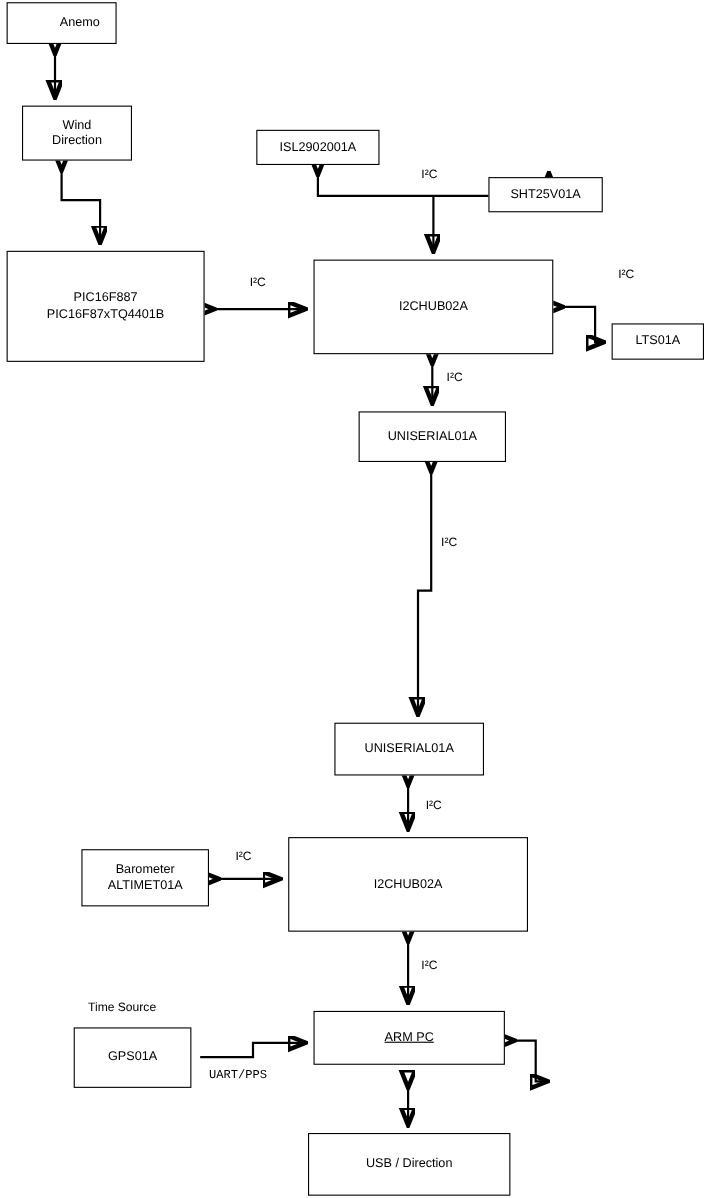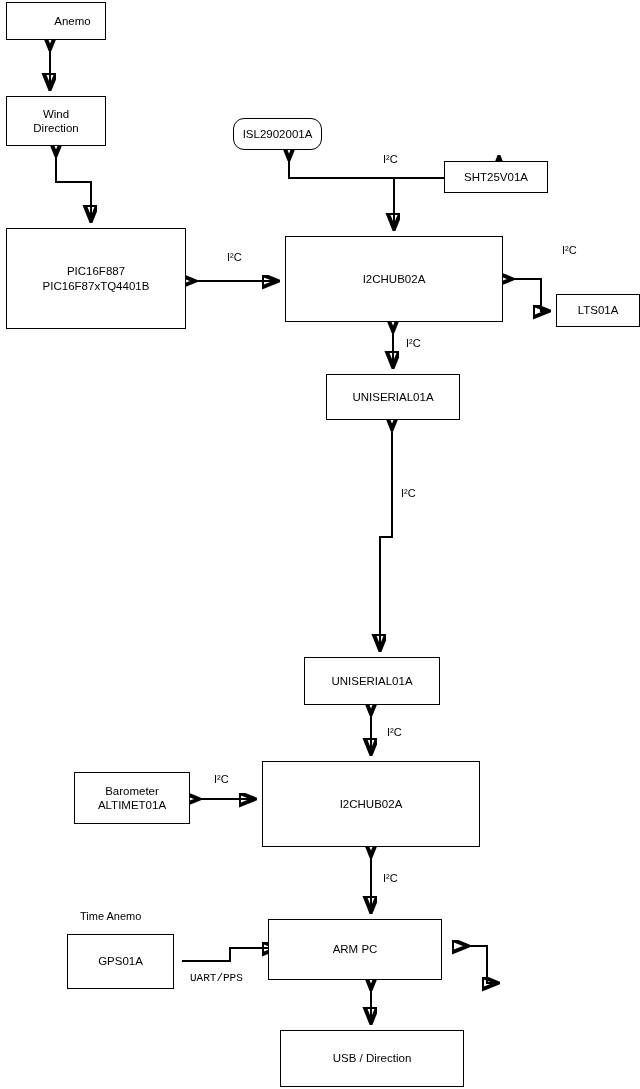--- a/index.html
+++ b/index.html
@@ -86,41 +86,41 @@
     <line x1="371" y1="855" x2="371" y2="911" marker-start="url(#arrow)" marker-end="url(#arrow)"></line>
 
     <path d="M182,961 L230,961 L230,948 L277,948" marker-end="url(#arrow)"></path>
 
     <path d="M467,946 L487,946 L487,983 L497,983" marker-start="url(#arrow)" marker-end="url(#arrow)"></path>
 
     <line x1="371" y1="988" x2="371" y2="1022" marker-start="url(#arrow)" marker-end="url(#arrow)"></line>
   </svg>
 
   <div class="node" style="left:6px; top:2px; width:100px; height:38px;padding-left:37px;">Anemo</div>
-  <div class="node" style="left:6px; top:96px; width:100px; height:50px;">Wind
+  <div class="node" style="left:20px; top:96px; width:100px; height:50px;">Wind
 Direction</div>
   <div class="node" style="left:6px; top:228px; width:180px; height:101px;">PIC16F887
 PIC16F87xTQ4401B</div>
-  <div class="node" style="left:233px; top:118px; width:89px; height:32px;border-radius:11px;">ISL2902001A</div>
+  <div class="node" style="left:233px; top:118px; width:112px; height:32px;">ISL2902001A</div>
   <div class="node" style="left:444px; top:118px; width:104px; height:32px;margin-top:43px;">SHT25V01A</div>
   <div class="node" style="left:285px; top:236px; width:218px; height:86px;">I2CHUB02A</div>
   <div class="node" style="left:556px; top:294px; width:84px; height:33px;">LTS01A</div>
   <div class="node" style="left:326px; top:374px; width:134px; height:46px;">UNISERIAL01A</div>
   <div class="node" style="left:304px; top:657px; width:136px; height:48px;">UNISERIAL01A</div>
   <div class="node" style="left:262px; top:761px; width:218px; height:86px;">I2CHUB02A</div>
   <div class="node" style="left:74px; top:772px; width:116px; height:52px;">Barometer
 ALTIMET01A</div>
   <div class="node" style="left:67px; top:934px; width:107px; height:55px;">GPS01A</div>
-  <div class="node" style="left:268px; top:919px; width:174px; height:61px;">ARM PC</div>
+  <div class="node" style="left:285px; top:919px; width:174px; height:49px;text-decoration:underline;">ARM PC</div>
   <div class="node" style="left:280px; top:1030px; width:184px; height:57px;">USB / Direction</div>
 
   <div class="label" style="left:227px; top:251px;">I²C</div>
   <div class="label" style="left:383px; top:153px;">I²C</div>
   <div class="label" style="left:562px; top:244px;">I²C</div>
   <div class="label" style="left:406px; top:337px;">I²C</div>
   <div class="label" style="left:401px; top:487px;">I²C</div>
   <div class="label" style="left:387px; top:726px;">I²C</div>
   <div class="label" style="left:214px; top:773px;">I²C</div>
   <div class="label" style="left:383px; top:872px;">I²C</div>
-  <div class="label" style="left:80px; top:910px;">Time Anemo</div>
+  <div class="label" style="left:80px; top:910px;">Time Source</div>
   <div class="label" style="left:190px; top:972px;font-family:Liberation Mono, monospace;">UART/PPS</div>
 
 </div>
 
 </body></html>

